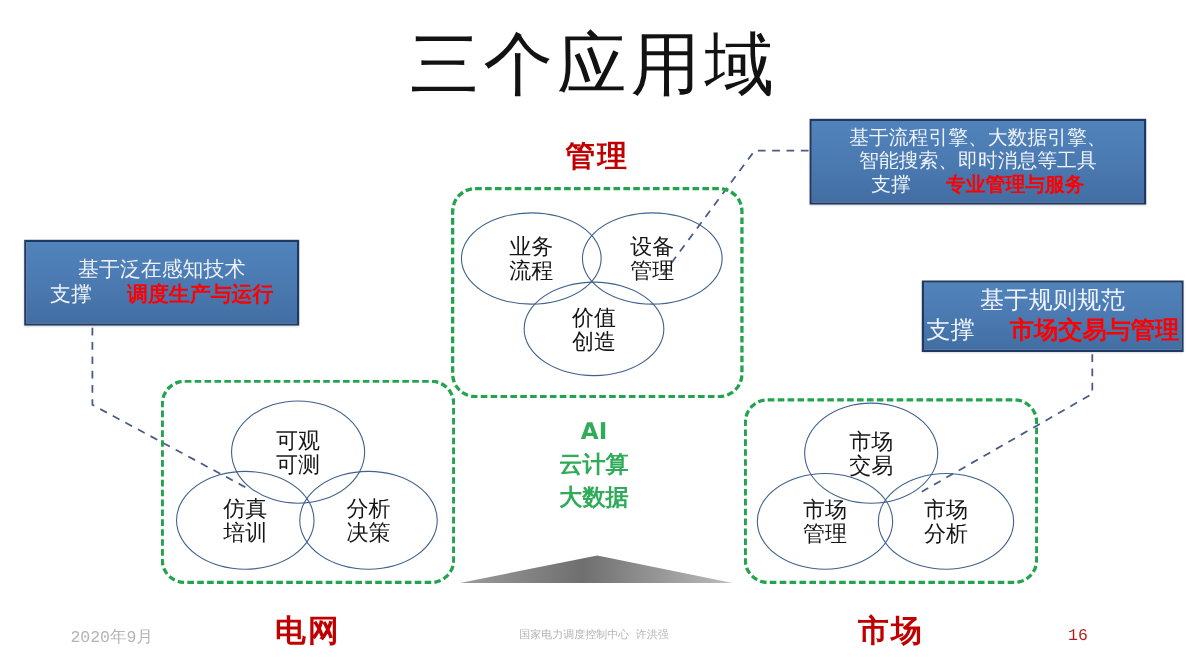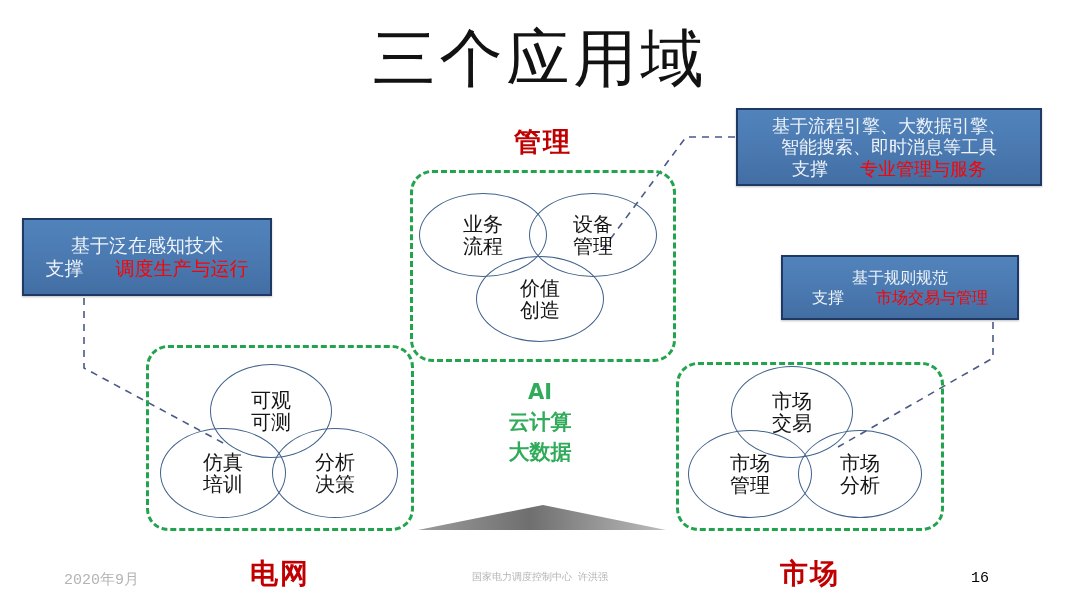--- a/index.html
+++ b/index.html
@@ -77,33 +77,33 @@
   .callout{
     position:absolute;box-sizing:border-box;
     background:linear-gradient(180deg,#5183bb 0%,#4a79b0 55%,#426ea3 100%);
     border:2px solid #1f3864;
     display:flex;flex-direction:column;align-items:center;justify-content:center;
     font-family:"DejaVu Sans","Liberation Sans",sans-serif;
     color:#eef3fa;
     box-shadow:0 1px 2px rgba(0,0,0,.25);
   }
   .callout .line{white-space:nowrap;line-height:1.2;}
-  .callout .hl{color:#ff0000;font-weight:normal;margin-left:32px;}
+  .callout .hl{color:#ff0000;font-weight:bold;margin-left:32px;}
   #callout-left{left:22px;top:218px;width:250px;height:78px;font-size:19px;}
   #callout-top{left:736px;top:108px;width:306px;height:78px;font-size:18px;}
-  #callout-right{left:781px;top:255px;width:238px;height:65px;font-size:16px;}
+  #callout-right{left:838px;top:255px;width:238px;height:65px;font-size:22px;}
 
   
   .footer-text{
     position:absolute;color:#b4b4b4;
     font-family:Liberation Mono, monospace;
   }
   #footer-date{left:64px;top:570px;font-size:15px;}
   #footer-center{left:0;top:570px;width:1080px;text-align:center;font-size:10px;}
-  #footer-page{left:940px;top:570px;width:80px;text-align:center;font-size:15px;color:#000000;}
+  #footer-page{left:940px;top:570px;width:80px;text-align:center;font-size:15px;color:#b91c1c;}
 </style>
 </head>
 <body>
 
 <div id="slide">
 
   <div class="slide-title">三个应用域</div>
 
   <svg id="vec" viewBox="0 0 1080 608" xmlns="http://www.w3.org/2000/svg">
 

